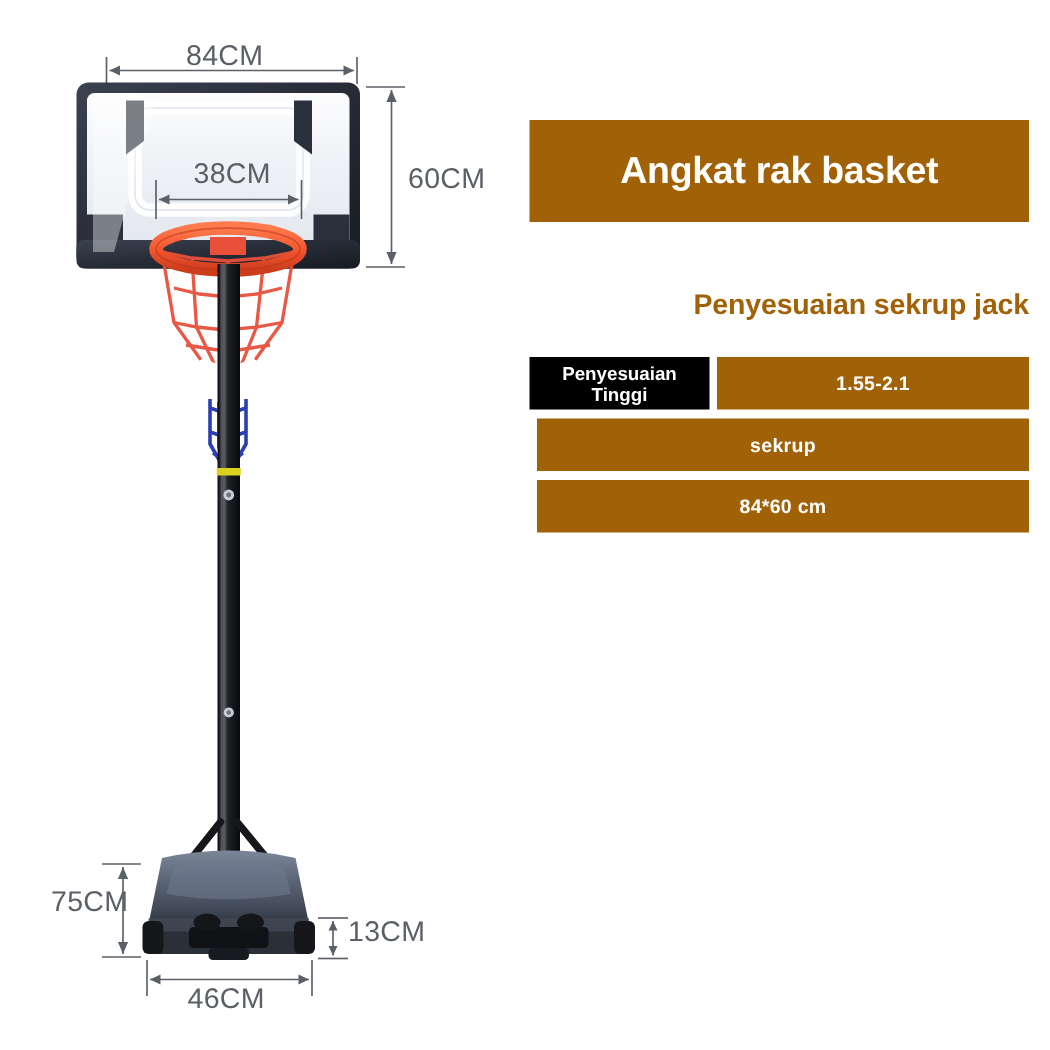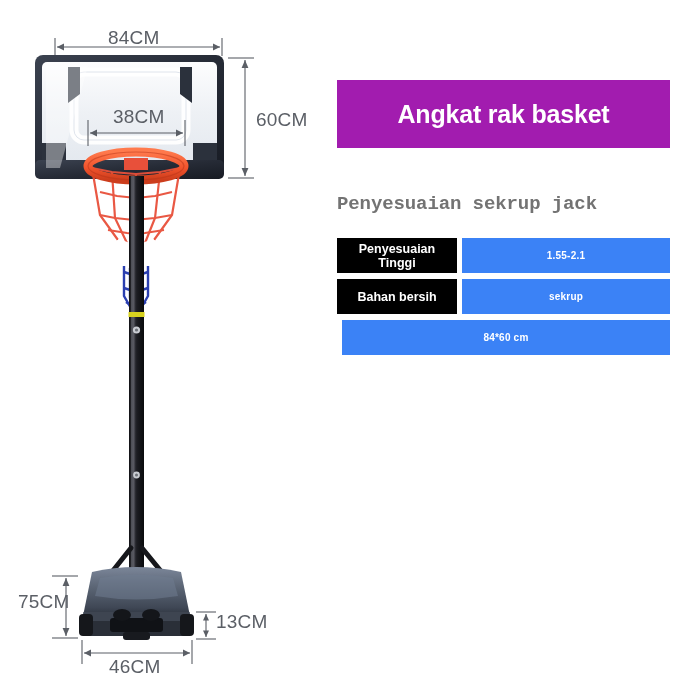--- a/index.html
+++ b/index.html
@@ -10,21 +10,21 @@
   body {
     width: 700px;
     height: 700px;
     position: relative;
     overflow: hidden;
     font-family: "Liberation Sans", sans-serif;
   }
 
   #canvas {
     position: absolute;
-    left: 0; top: 0;
+    left: 16px; top: 0;
     width: 632px;
     height: 700px;
   }
 
   
   #product-illustration {
     position: absolute;
     left: 0; top: 0;
     width: 320px;
     height: 700px;
@@ -57,42 +57,42 @@
     width: 340px;
     height: 700px;
   }
 
   #title-banner {
     position: absolute;
     left: 0;
     top: 80px;
     width: 333px;
     height: 68px;
-    background: #a21caf;
+    background: #a16207;
     display: flex;
     align-items: center;
     justify-content: center;
   }
   #title-banner-text {
     color: #ffffff;
     font-family: "Liberation Sans", sans-serif;
     font-size: 25px;
     font-weight: bold;
     letter-spacing: -0.2px;
     white-space: nowrap;
   }
 
   #subtitle {
     position: absolute;
     left: 0;
     top: 193px;
     width: 333px;
-    text-align: left;
-    color: #737373;
-    font-family: Liberation Mono, monospace;
+    text-align: right;
+    color: #a16207;
+    font-family: Liberation Sans, sans-serif;
     font-size: 19px;
     font-weight: bold;
     letter-spacing: -0.1px;
     white-space: nowrap;
   }
 
   #spec-table {
     position: absolute;
     left: 0;
     top: 238px;
@@ -118,28 +118,28 @@
     font-weight: bold;
     line-height: 1.12;
     padding: 0 3px;
     box-sizing: border-box;
   }
   .spec-gap {
     flex: 0 0 5px;
   }
   .spec-val {
     flex: 1 1 auto;
-    background: #3b82f6;
+    background: #a16207;
     color: #ffffff;
     display: flex;
     align-items: center;
     justify-content: center;
     text-align: center;
     font-family: "Liberation Sans", sans-serif;
-    font-size: 10px;
+    font-size: 13px;
     font-weight: bold;
     letter-spacing: 0.2px;
     padding: 0 3px;
     box-sizing: border-box;
   }
 </style>
 </head>
 <body>
 
 <div id="canvas">
@@ -334,21 +334,20 @@
     <div id="spec-table">
 
       <div class="spec-row">
         <div class="spec-key">Penyesuaian Tinggi</div>
         <div class="spec-gap"></div>
         <div class="spec-val">1.55-2.1</div>
       </div>
 
 
       <div class="spec-row">
-        <div class="spec-key">Bahan bersih</div>
         <div class="spec-gap"></div>
         <div class="spec-val">sekrup</div>
       </div>
 
       <div class="spec-row">
         <div class="spec-gap"></div>
         <div class="spec-val">84*60 cm</div>
       </div>
 
 

